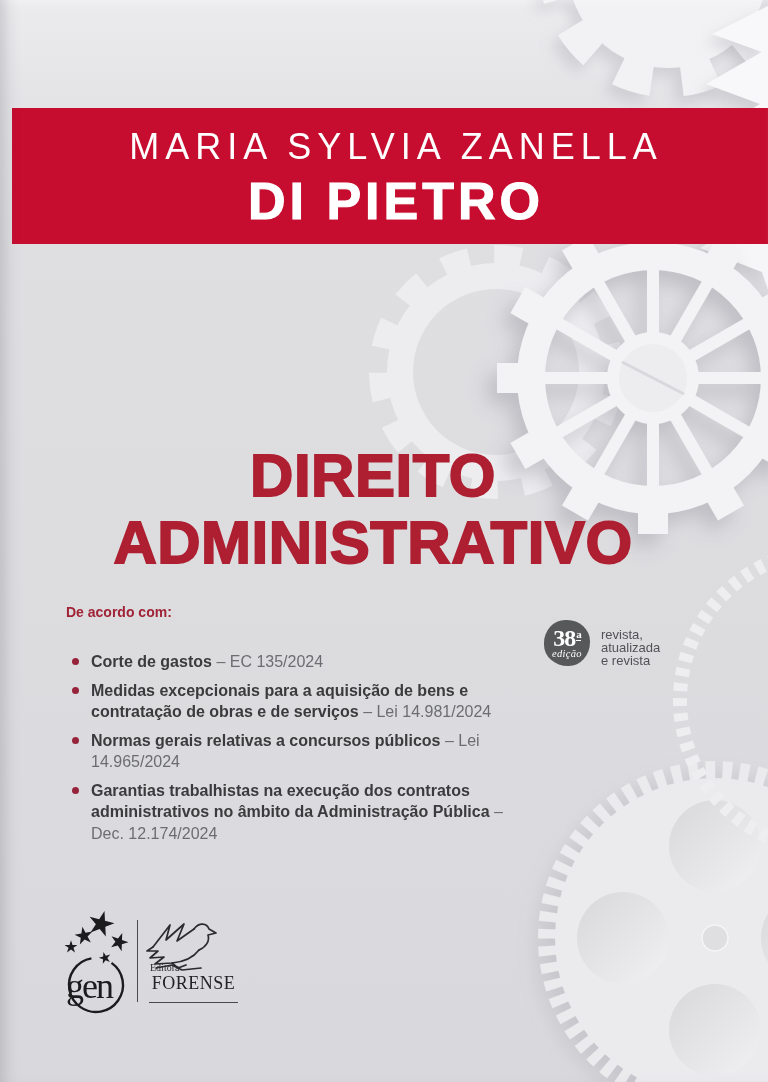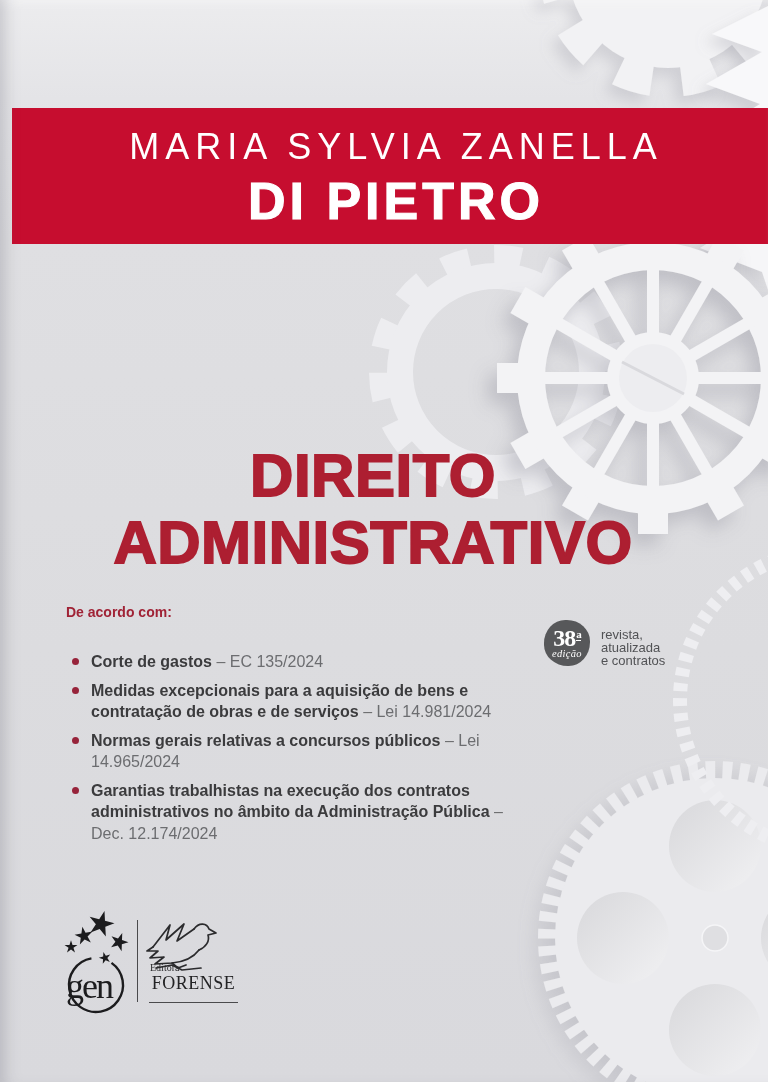--- a/index.html
+++ b/index.html
@@ -162,21 +162,21 @@
   <div class="badge">
     <div class="badge-num">
       <span>38</span>
         <span class="badge-ord">a</span>
     </div>
     <div class="badge-word">edição</div>
   </div>
   <div class="caption">
     <div>revista,</div>
     <div>atualizada</div>
-    <div>e contratos</div>
+    <div>e revista</div>
   </div>
 
   <svg class="gen-svg" width="92" height="116" viewBox="52 900 92 116">
     <g fill="#1c1c1e">
       <use href="#star" transform="translate(101,924) scale(1.35) rotate(15)"></use>
       <use href="#star" transform="translate(84,936) scale(0.95) rotate(-10)"></use>
       <use href="#star" transform="translate(71,947) scale(0.68)"></use>
       <use href="#star" transform="translate(119,942) scale(0.95) rotate(20)"></use>
       <use href="#star" transform="translate(105,958) scale(0.62) rotate(-15)"></use>
     </g>

